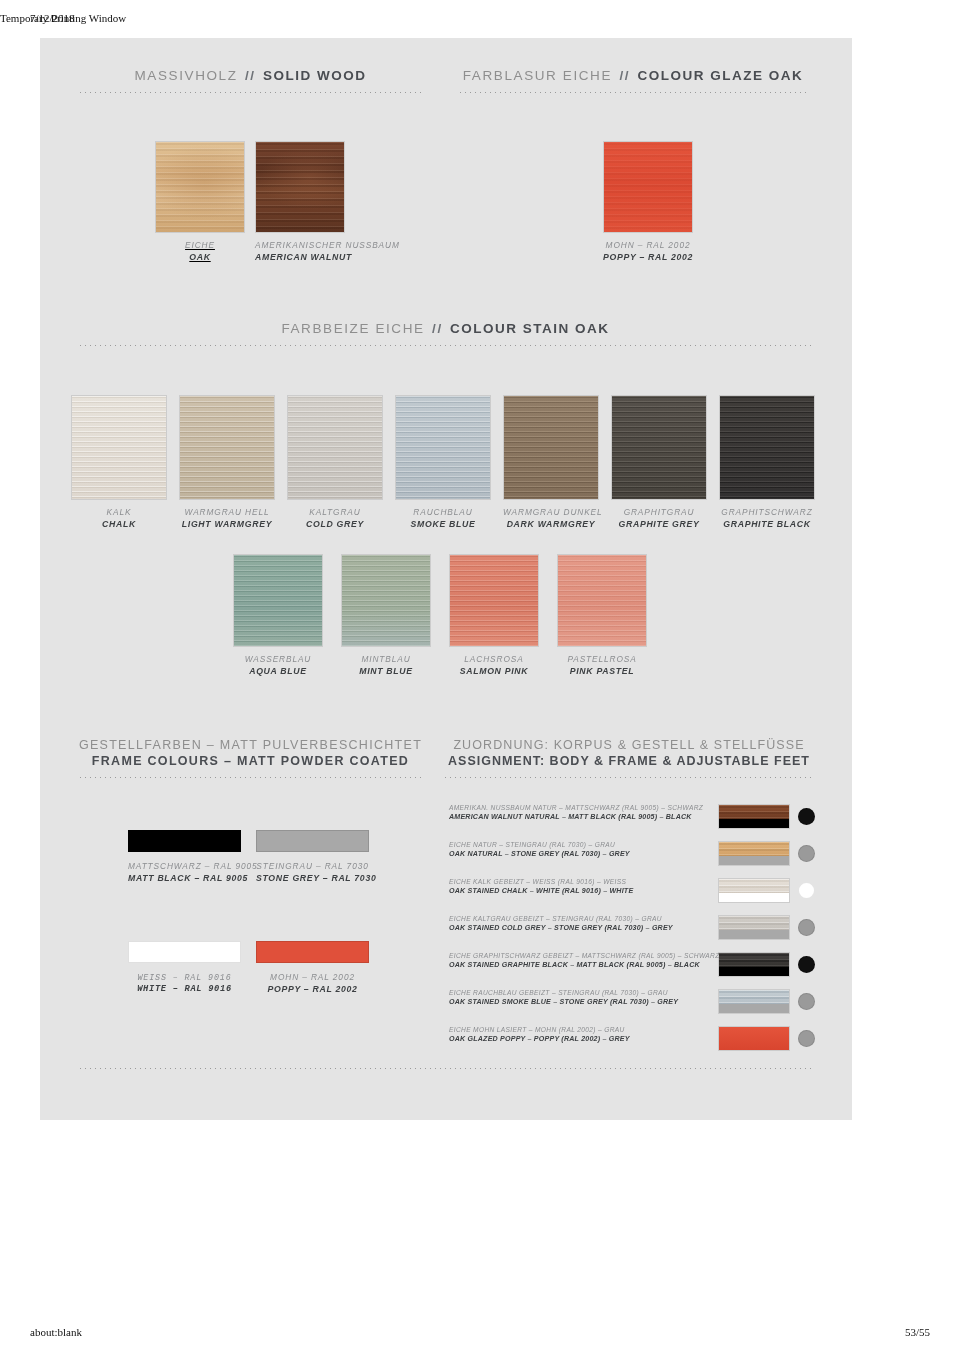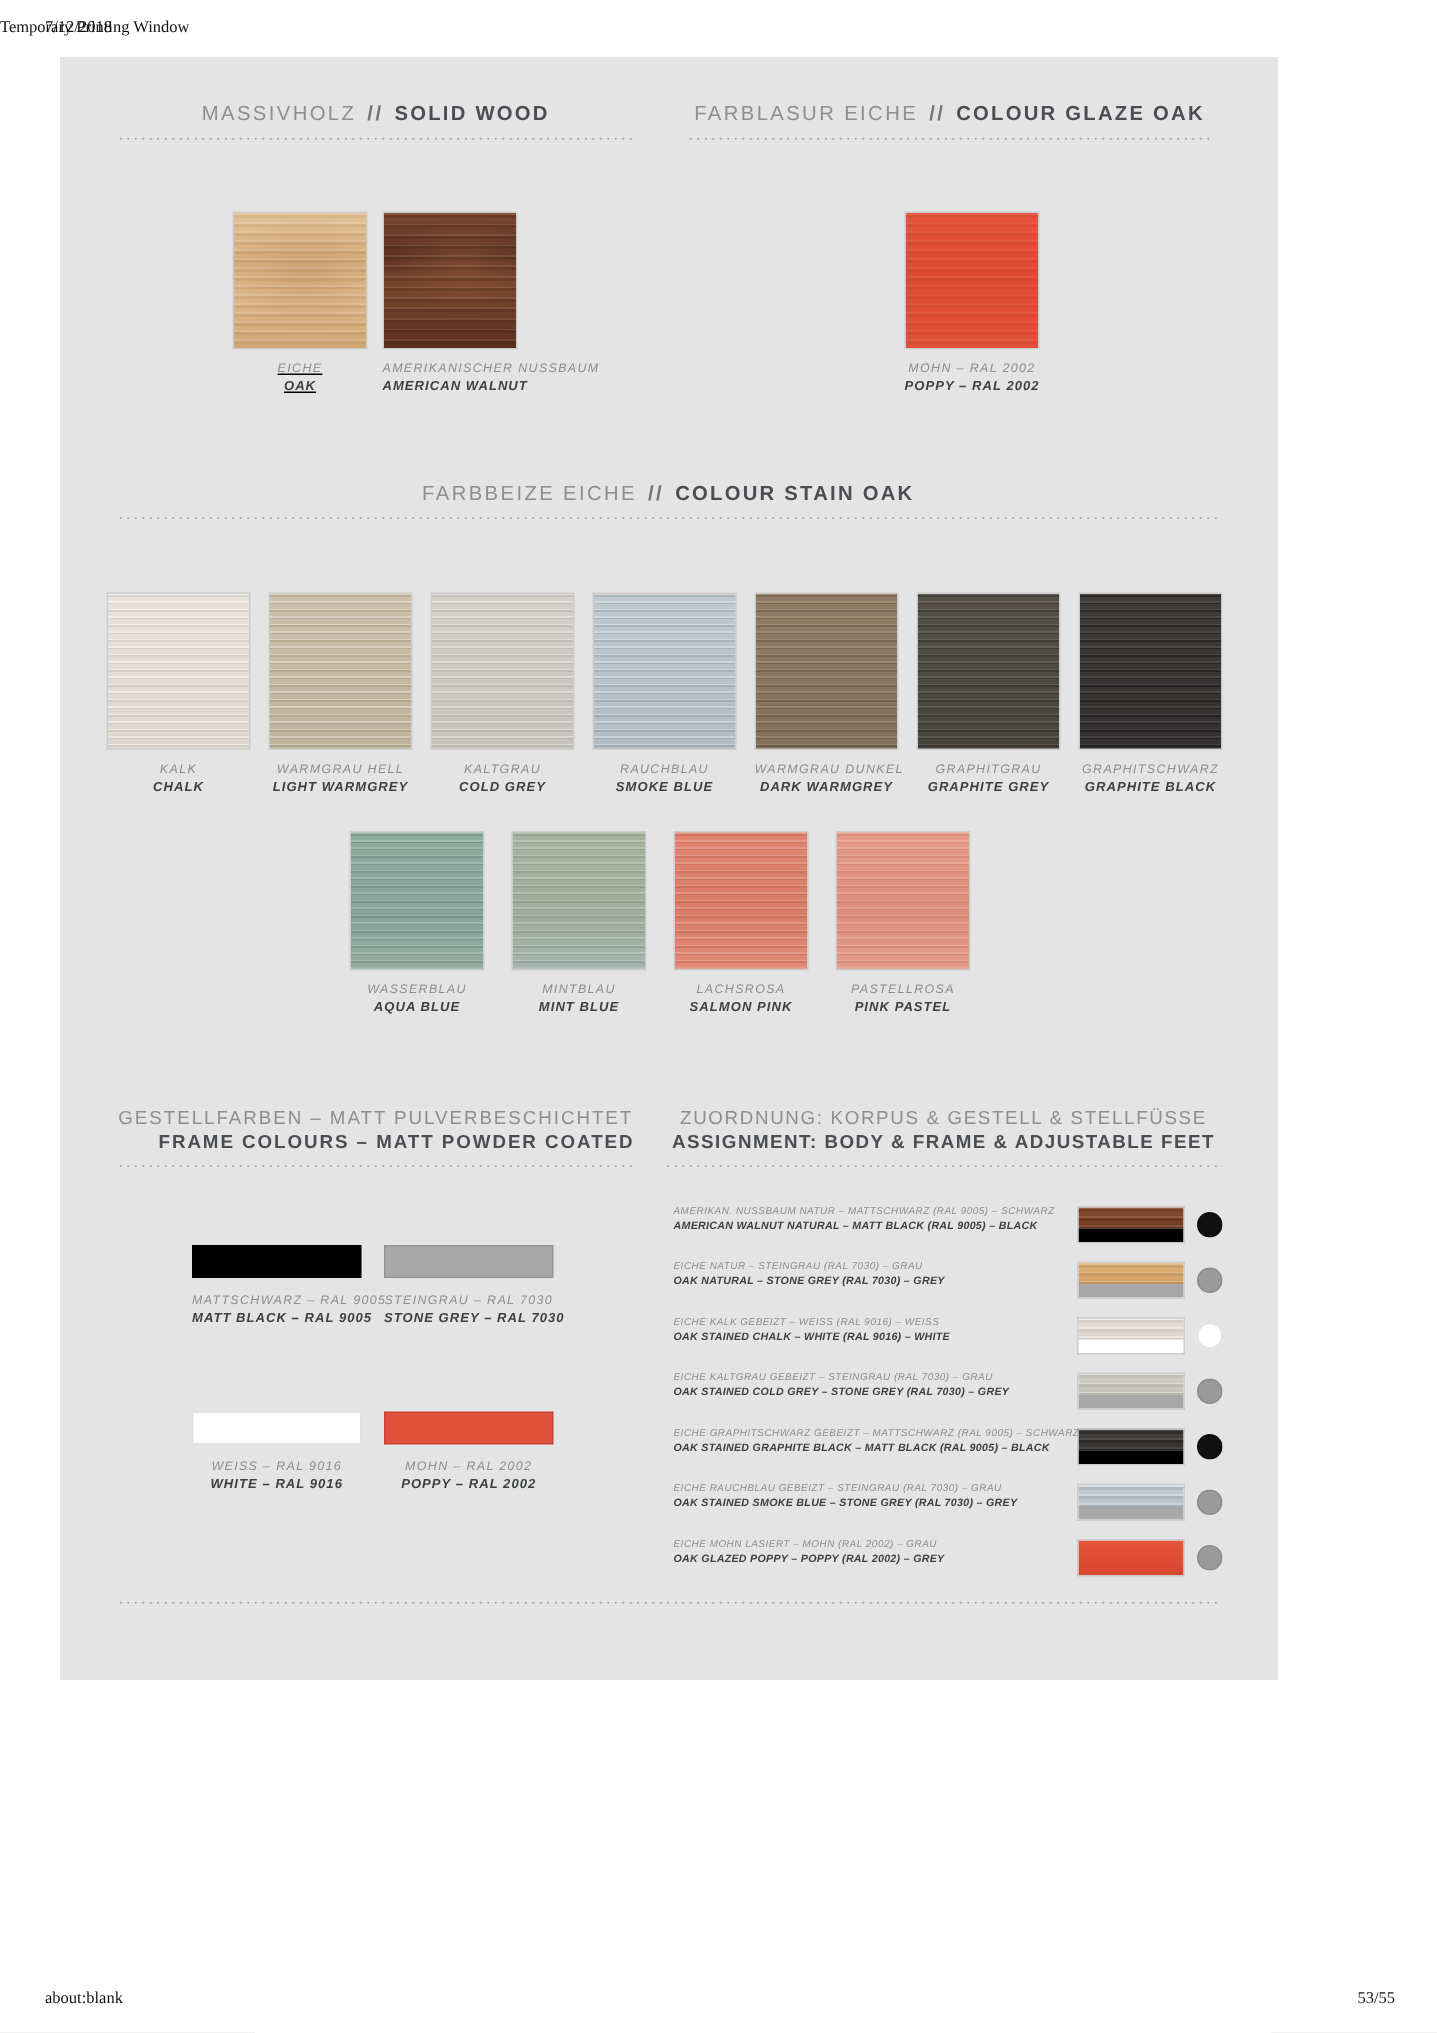--- a/index.html
+++ b/index.html
@@ -234,21 +234,21 @@
       <div class="tex" style="background:repeating-linear-gradient(180deg, rgba(255,240,235,.18) 0 1px, rgba(150,70,55,.14) 1px 2px, rgba(255,255,255,0) 2px 5px), linear-gradient(180deg,#e59a88,#de8e7c 55%,#e39b8a);"></div>
     </div>
     <div class="cap">
       <span class="de">PASTELLROSA</span>
       <span class="en">PINK PASTEL</span>
     </div>
   </div>
 
   <div class="sect" style="left:38px;top:700px;width:345px;">
     <div class="sect-title" style="letter-spacing:1.3px;font-size:12.5px;">GESTELLFARBEN – MATT PULVERBESCHICHTET</div>
-    <div class="sect-title" style="letter-spacing:1.3px;font-size:12.5px;color:#4a4d52;font-weight:700;margin-top:2px;text-align:right;">FRAME COLOURS – MATT POWDER COATED</div>
+    <div class="sect-title" style="letter-spacing:1.3px;font-size:12.5px;color:#4a4d52;font-weight:700;margin-top:2px;">FRAME COLOURS – MATT POWDER COATED</div>
     <div class="dots"></div>
   </div>
 
   <div class="sect" style="left:403px;top:700px;width:372px;">
     <div class="sect-title" style="letter-spacing:1.1px;font-size:12.5px;">ZUORDNUNG: KORPUS &amp; GESTELL &amp; STELLFÜSSE</div>
     <div class="sect-title" style="letter-spacing:1.0px;font-size:12.5px;color:#4a4d52;font-weight:700;margin-top:2px;">ASSIGNMENT: BODY &amp; FRAME &amp; ADJUSTABLE FEET</div>
     <div class="dots"></div>
   </div>
 
   <div class="swatch-wrap" style="left:88px;top:792px;width:113px;">
@@ -260,21 +260,21 @@
   </div>
   <div class="swatch-wrap" style="left:216px;top:792px;width:113px;">
     <div class="bar-swatch" style="width:113px;height:22px;background:#a8a8a8;"></div>
     <div class="cap" style="margin-top:9px;">
       <span class="de">STEINGRAU – RAL 7030</span>
       <span class="en">STONE GREY – RAL 7030</span>
     </div>
   </div>
   <div class="swatch-wrap" style="left:88px;top:903px;width:113px;">
     <div class="bar-swatch" style="width:113px;height:22px;background:#ffffff;"></div>
-    <div class="cap" style="margin-top:9px;">
+    <div class="cap" style="margin-top:9px;font-family:Liberation Mono, monospace;">
       <span class="de">WEISS – RAL 9016</span>
       <span class="en">WHITE – RAL 9016</span>
     </div>
   </div>
   <div class="swatch-wrap" style="left:216px;top:903px;width:113px;">
     <div class="bar-swatch" style="width:113px;height:22px;background:#e0503a;"></div>
     <div class="cap" style="margin-top:9px;">
       <span class="de">MOHN – RAL 2002</span>
       <span class="en">POPPY – RAL 2002</span>
     </div>

